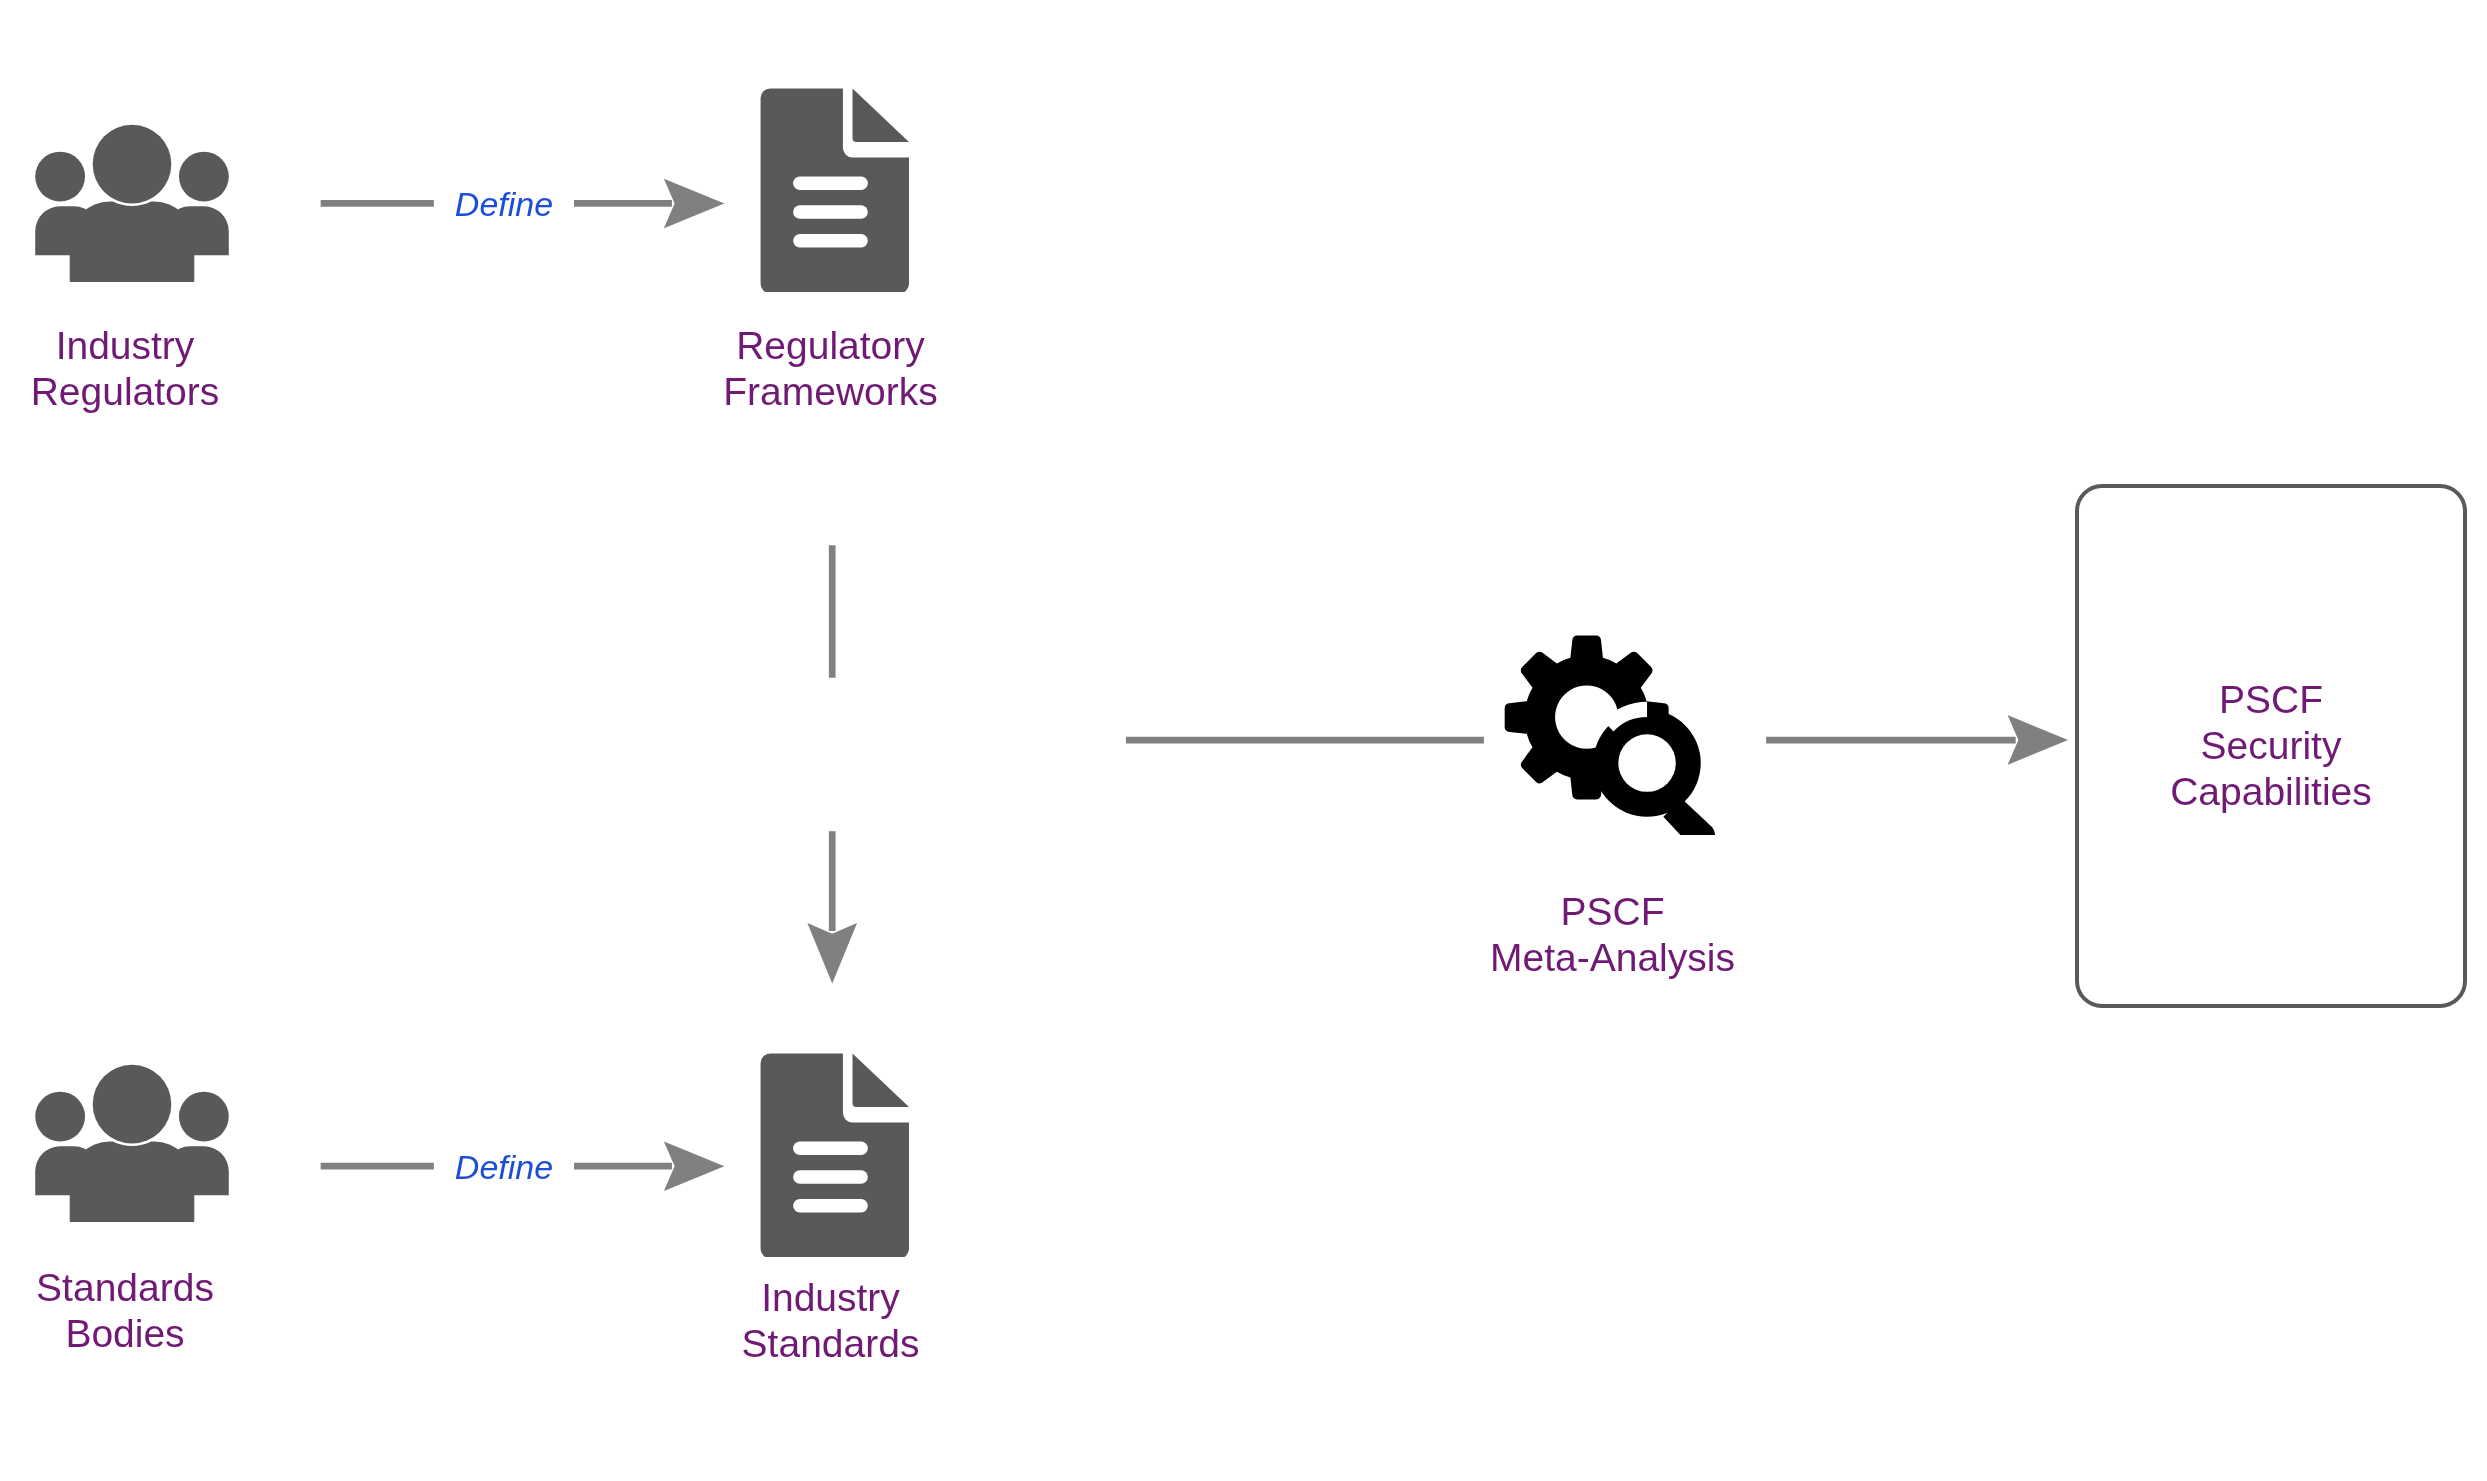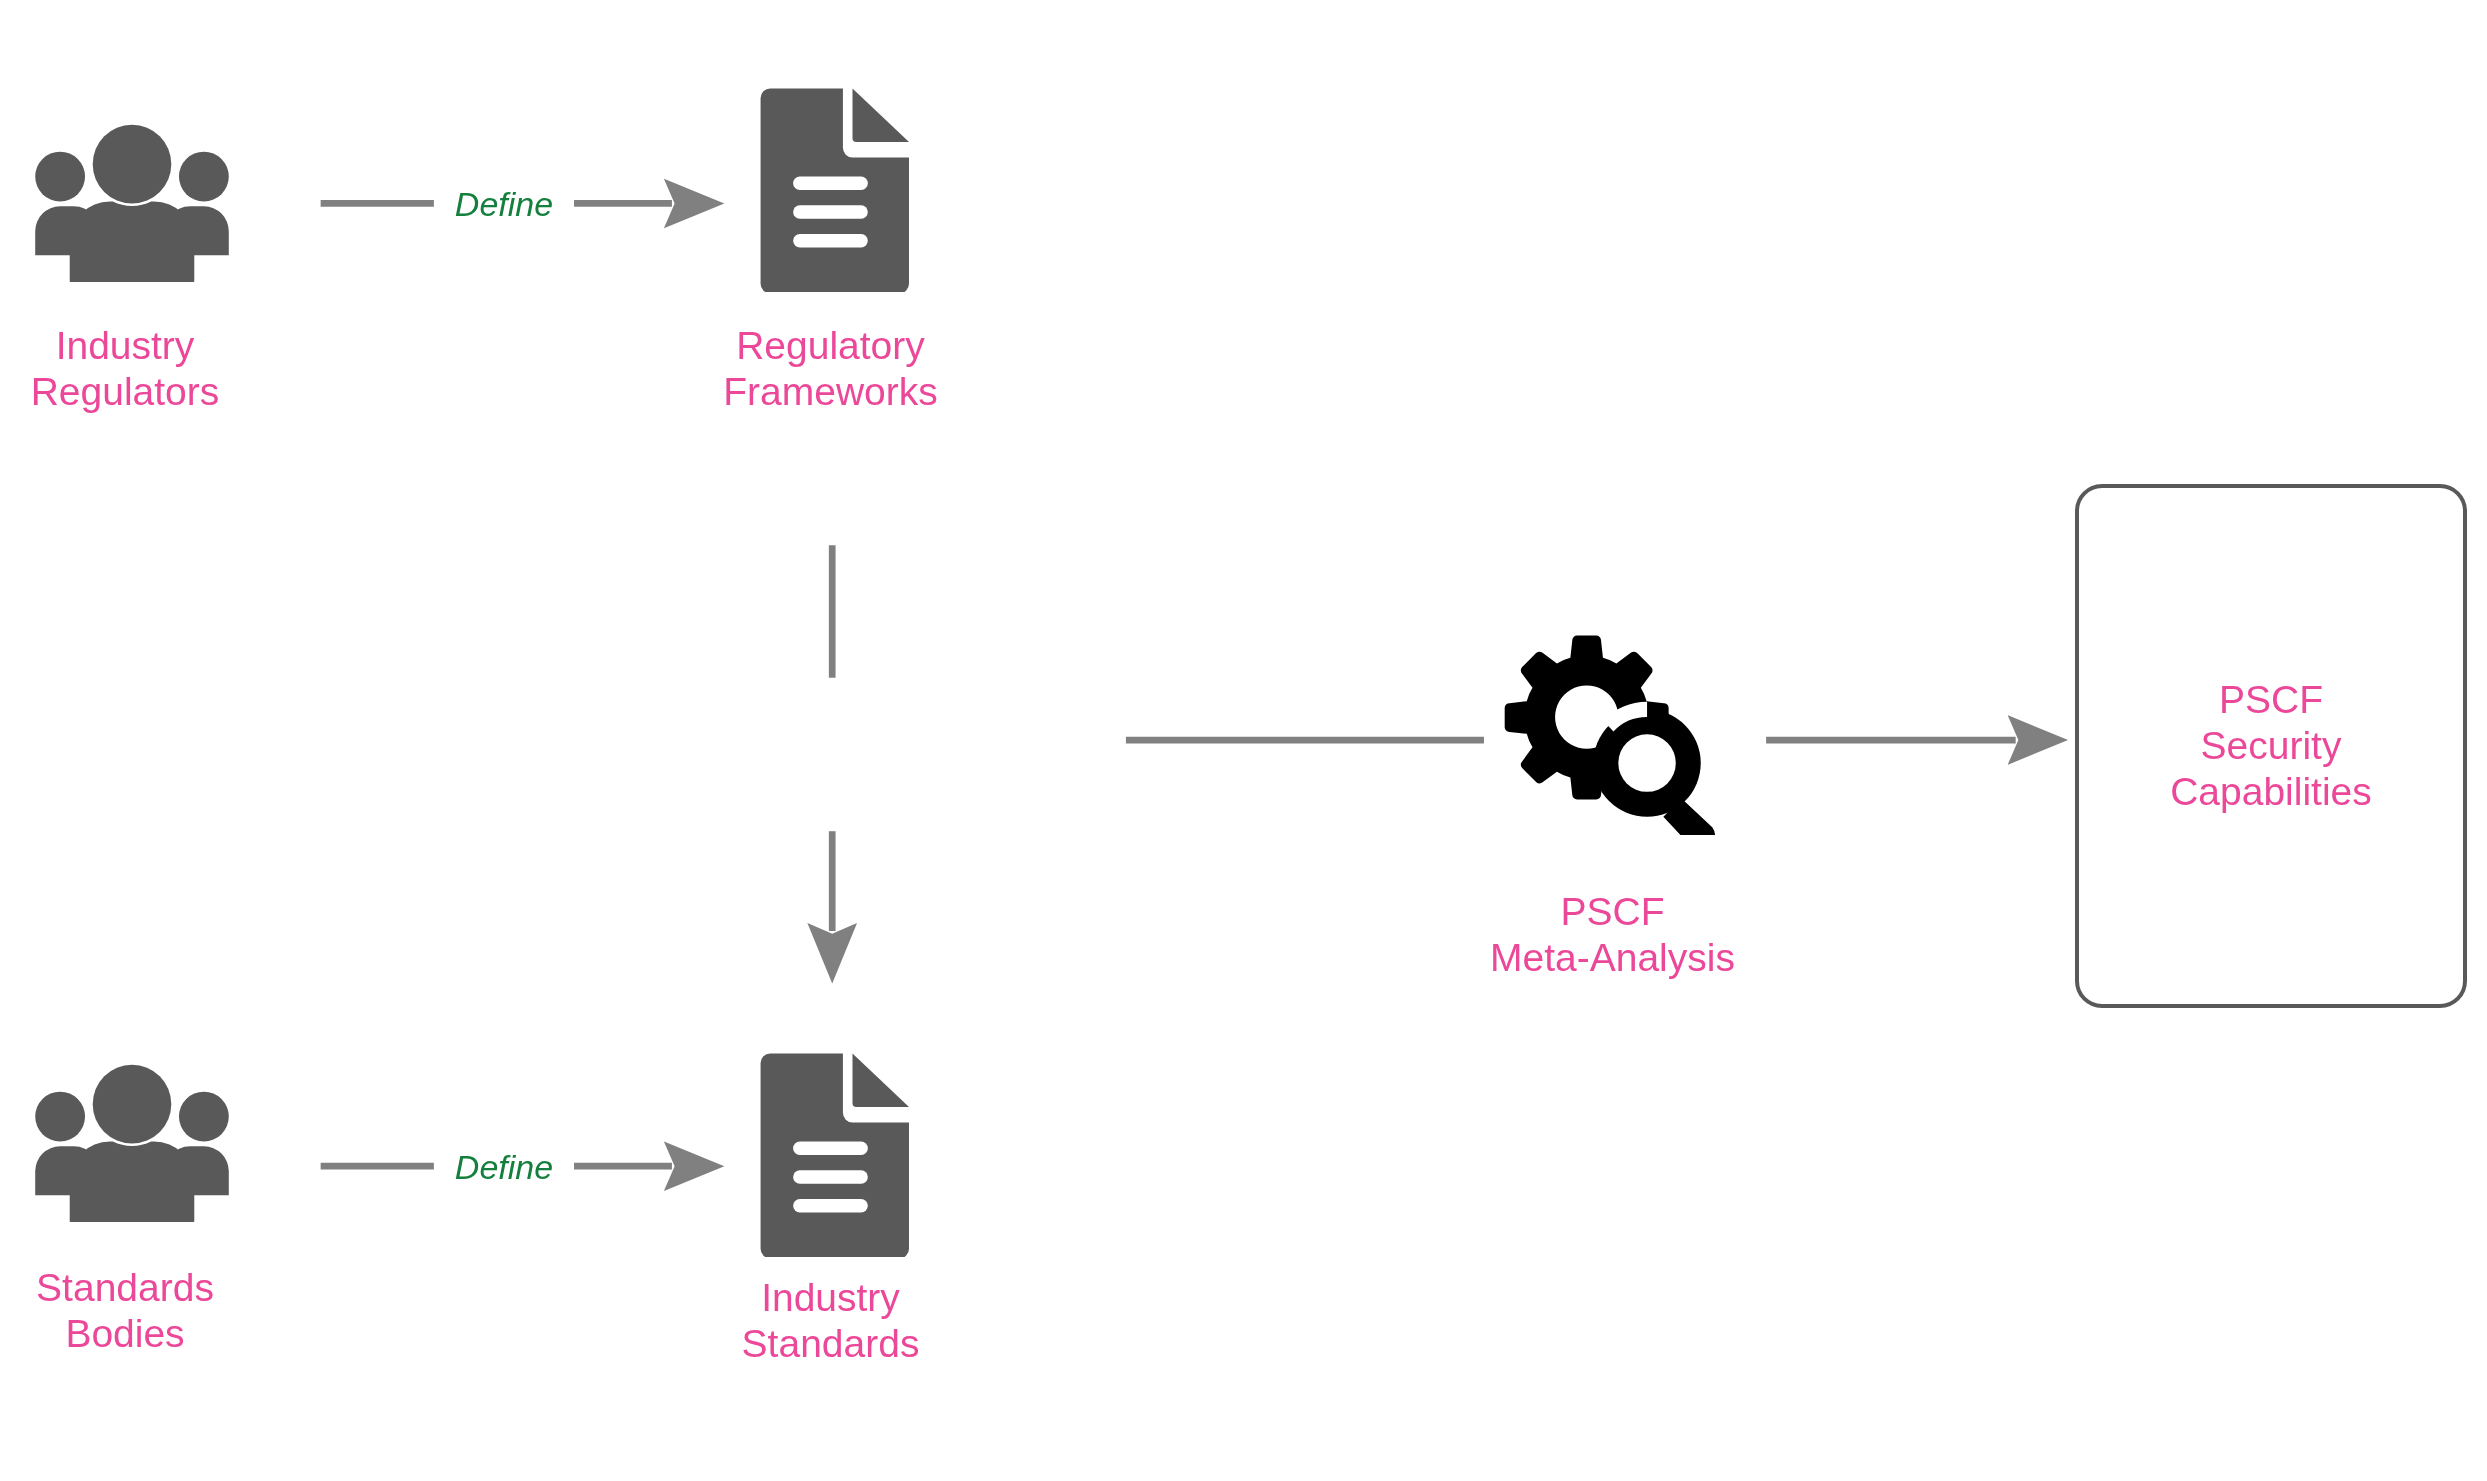--- a/index.html
+++ b/index.html
@@ -16,30 +16,30 @@
     height: 1481px;
     background: #ffffff;
     overflow: hidden;
   }
   .node {
     position: absolute;
   }
   .node-label {
     position: absolute;
     text-align: center;
-    color: #ec4899;
+    color: #701a75;
     font-size: 39px;
     line-height: 1.18;
     font-family: "Liberation Sans", sans-serif;
     white-space: pre-line;
   }
   .edge-label {
     position: absolute;
     text-align: center;
-    color: #15803d;
+    color: #1d4ed8;
     font-size: 34px;
     font-style: italic;
     line-height: 1.18;
     font-family: "Liberation Sans", sans-serif;
     white-space: pre-line;
   }
   .svg-layer {
     position: absolute;
     left: 0;
     top: 0;

